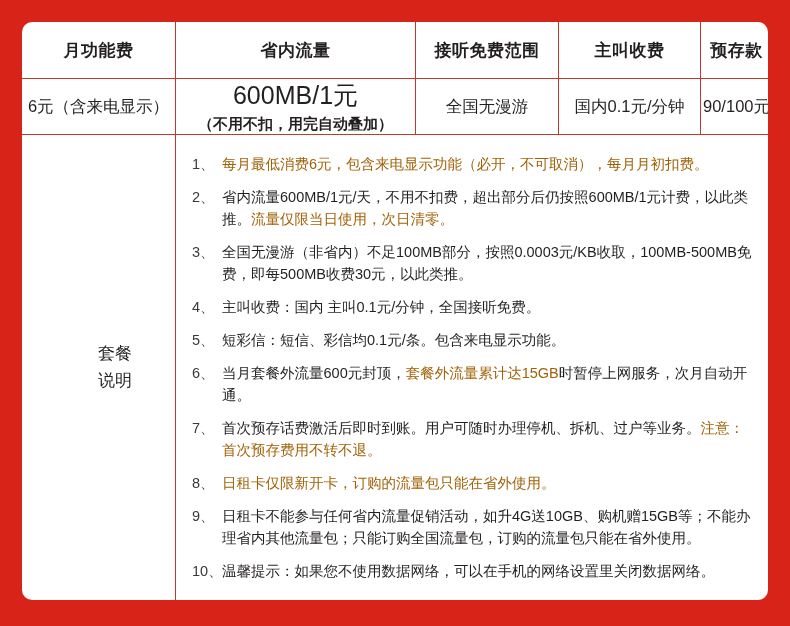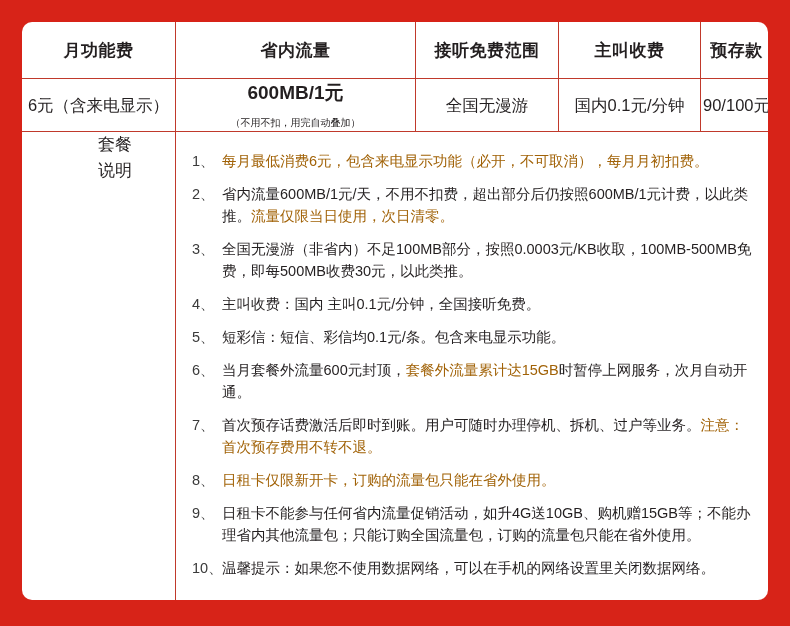--- a/index.html
+++ b/index.html
@@ -59,27 +59,27 @@
     font-size: 17px;
     font-weight: bold;
     letter-spacing: .5px;
   }
   .row-val td {
     height: 52px;
     font-size: 16.5px;
     line-height: 1.35;
   }
   .big-val {
-    font-size: 19px;
-    font-weight: bold;
+    font-size: 25px;
   }
   .sub-val {
-    font-size: 10px;
+    font-size: 15px;
     display: block;
-    margin-top: 10px;
+    margin-top: 1px;
+    font-weight: bold;
   }
 
   
   .c1 { width: 153px; }
   .c2 { width: 239px; }
   .c3 { width: 142px; }
   .c4 { width: 141px; }
   .c5 { width: 71px; }
 
   
@@ -115,20 +115,21 @@
     top: 0;
     width: 30px;
     color: #3a3a3a;
     text-align: left;
   }
   .r { color: #a16207; }
   .k { color: #231f20; }
 
   .vcenter-wrap {
     display: flex;
+    align-items: center;
     justify-content: center;
     height: 100%;
     margin-left: 33px;
   }
 </style>
 </head>
 <body>
 
 <div class="frame">
   <div class="panel">

